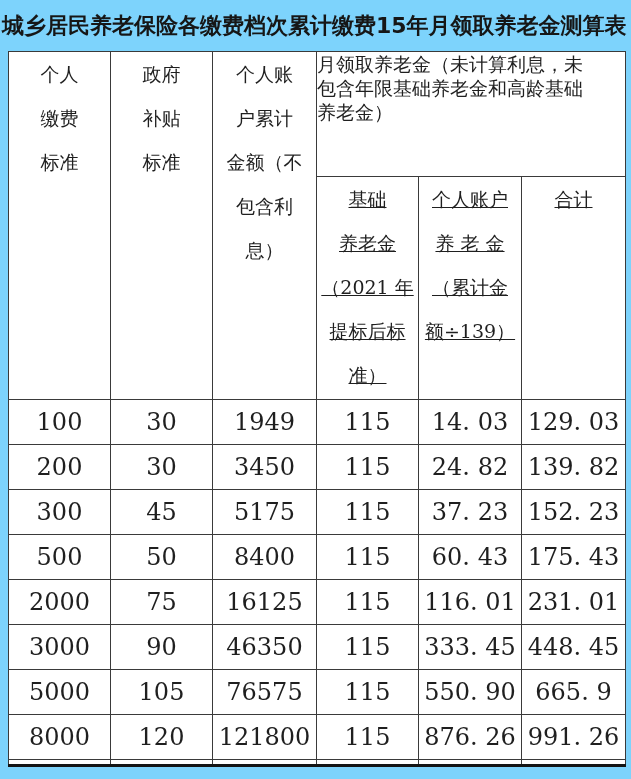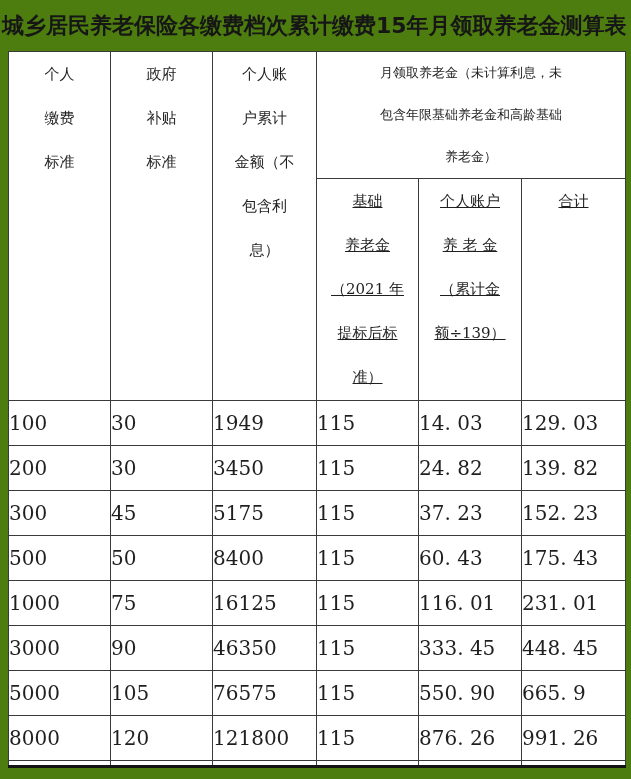--- a/index.html
+++ b/index.html
@@ -9,21 +9,21 @@
     width: 631px;
     height: 779px;
     overflow: hidden;
     font-family: "DejaVu Serif", "Liberation Serif", serif;
     color: #1f1f1f;
   }
   .page {
     width: 631px;
     height: 779px;
     position: relative;
-    background: #4d7c0f;
+    background: #7dd3fc;
   }
   .doc-title {
     font-family: "DejaVu Sans", "Liberation Sans", sans-serif;
     font-weight: bold;
     font-size: 22px;
     line-height: 26px;
     color: #161616;
     margin: 0;
     padding: 13px 2px 12px 2px;
     white-space: nowrap;
@@ -37,46 +37,47 @@
     background: #ffffff;
   }
   table.pension th, table.pension td {
     border: 1px solid #3a3a3a;
     padding: 0;
     font-weight: normal;
     background: #ffffff;
   }
   
   th.hcell {
-    font-size: 15px;
+    font-size: 19px;
     line-height: 44px;
     text-align: center;
     vertical-align: top;
     white-space: pre-line;
   }
   th.rowspan-left { padding-top: 82px; height: 347px; }
   th.rowspan-acct { padding-top: 37px; }
   th.merged-top {
     height: 124px;
-    text-align: center;
+    text-align: left;
     vertical-align: top;
     padding: 3px 4px 0 9px;
-    line-height: 42px;
+    line-height: 24px;
     white-space: pre-line;
-    font-size: 13px;
+    font-size: 19px;
   }
   th.sub { height: 221px; text-decoration: underline; }
   th.sub-basic { padding-top: 1px; }
   th.sub-acct  { padding-top: 1px; margin-top: 8px; }
   th.sub-total { padding-top: 46px; }
   
   tbody.data td {
     height: 44px;
+    text-align: center;
     vertical-align: middle;
-    font-size: 20px;
+    font-size: 24px;
     white-space: nowrap;
   }
   
   tbody.partial td {
     height: 4px;
     border-bottom: 3px solid #141414;
   }
 </style>
 </head>
 <body>
@@ -153,21 +154,21 @@
         </tr>
         <tr>
           <td>500</td>
           <td>50</td>
           <td>8400</td>
           <td>115</td>
           <td>60. 43</td>
           <td>175. 43</td>
         </tr>
         <tr>
-          <td>1000</td>
+          <td>2000</td>
           <td>75</td>
           <td>16125</td>
           <td>115</td>
           <td>116. 01</td>
           <td>231. 01</td>
         </tr>
         <tr>
           <td>3000</td>
           <td>90</td>
           <td>46350</td>

